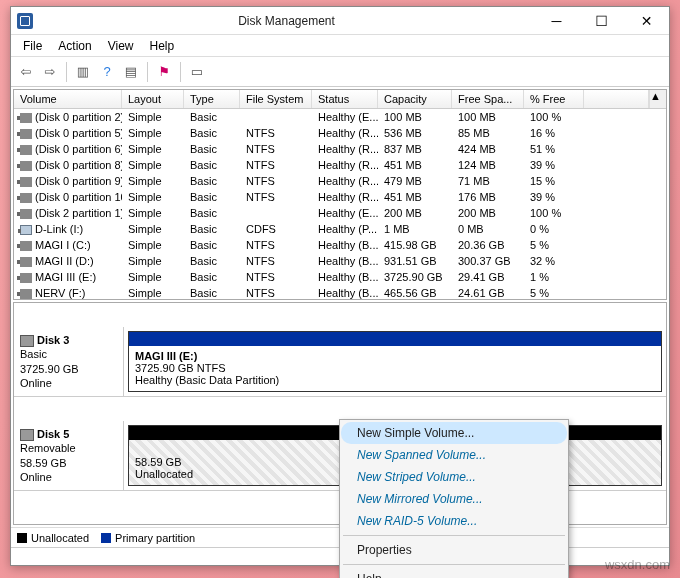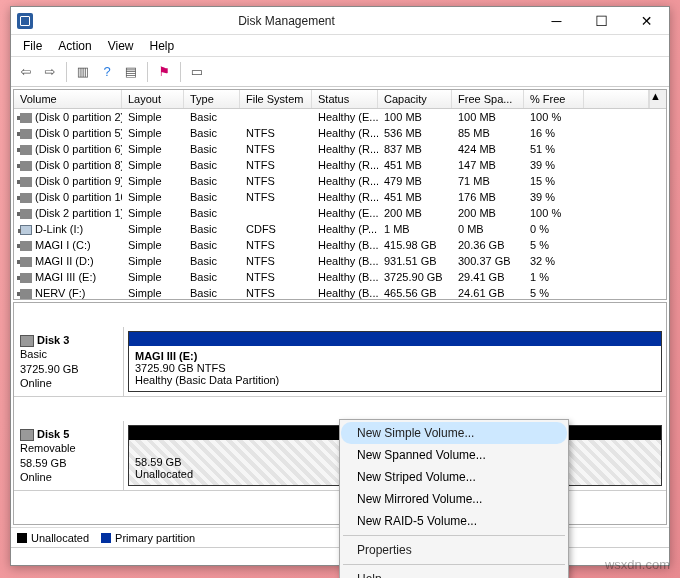--- a/index.html
+++ b/index.html
@@ -38,21 +38,21 @@
   .partbox .stripe.unalloc { background:#000; }
   .partbox .body { padding:4px 6px; flex:1; }
   .partbox.hatched .body { background-image:repeating-linear-gradient(45deg,#f6f6f6 0,#f6f6f6 4px,#e4e4e4 4px,#e4e4e4 8px); }
   .legend { height:20px; padding:2px 6px; display:flex; align-items:center; gap:12px; border-top:1px solid #ddd;}
   .lg { display:flex; align-items:center; gap:4px; font-size:11px;}
   .sw { width:10px; height:10px; }
   .statusbar { height:18px; border-top:1px solid #ccc; }
   .watermark { position:absolute; right:10px; bottom:6px; color:rgba(0,0,0,0.35); font-size:13px; }
   .ctxmenu { position:absolute; left:339px; top:419px; width:230px; background:#f5f5f5; border:1px solid #a7a7a7; box-shadow:2px 3px 6px rgba(0,0,0,0.3); padding:2px 1px;}
   .ctxitem { padding:4px 16px; font-size:12px; color:#222;border-radius:10px;}
-  .ctxitem.disabled { color:#000000; }
+  .ctxitem.disabled { color:#0369a1;font-style:italic; }
   .ctxitem.hover { background:#cde8ff; }
   .ctxsep { height:1px; background:#c8c8c8; margin:3px 2px; }
   
   .c0{width:108px}.c1{width:62px}.c2{width:56px}.c3{width:72px}.c4{width:66px}.c5{width:74px}.c6{width:72px}.c7{width:60px}
   .scrollspacer{width:17px;background:#f0f0f0;border-left:1px solid #ddd;}
 </style>
 </head>
 <body>
 
 <div class="window">
@@ -132,21 +132,21 @@
             <div class="gc c6">424 MB</div>
             <div class="gc c7">51 %</div>
           </div>
           <div class="gr">
             <div class="gc c0"><span class="volico"></span><span>(Disk 0 partition 8)</span></div>
             <div class="gc c1">Simple</div>
             <div class="gc c2">Basic</div>
             <div class="gc c3">NTFS</div>
             <div class="gc c4">Healthy (R...</div>
             <div class="gc c5">451 MB</div>
-            <div class="gc c6">147 MB</div>
+            <div class="gc c6">124 MB</div>
             <div class="gc c7">39 %</div>
           </div>
           <div class="gr">
             <div class="gc c0"><span class="volico"></span><span>(Disk 0 partition 9)</span></div>
             <div class="gc c1">Simple</div>
             <div class="gc c2">Basic</div>
             <div class="gc c3">NTFS</div>
             <div class="gc c4">Healthy (R...</div>
             <div class="gc c5">479 MB</div>
             <div class="gc c6">71 MB</div>

